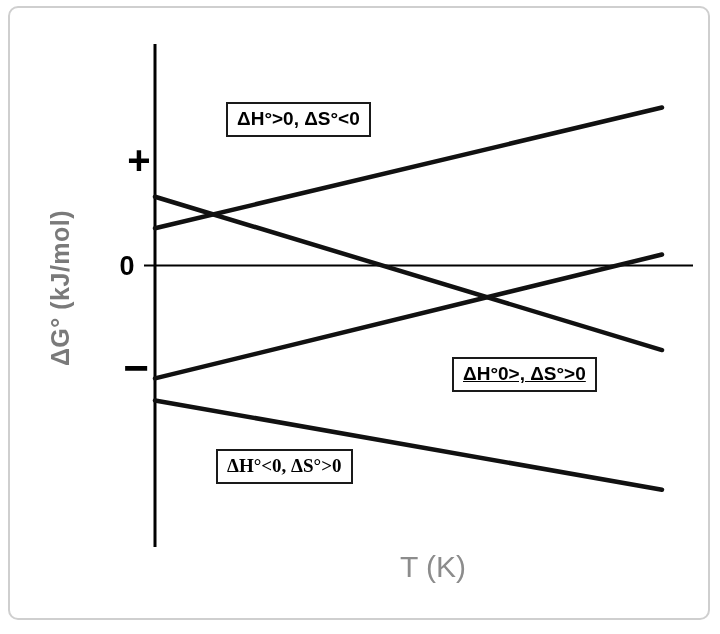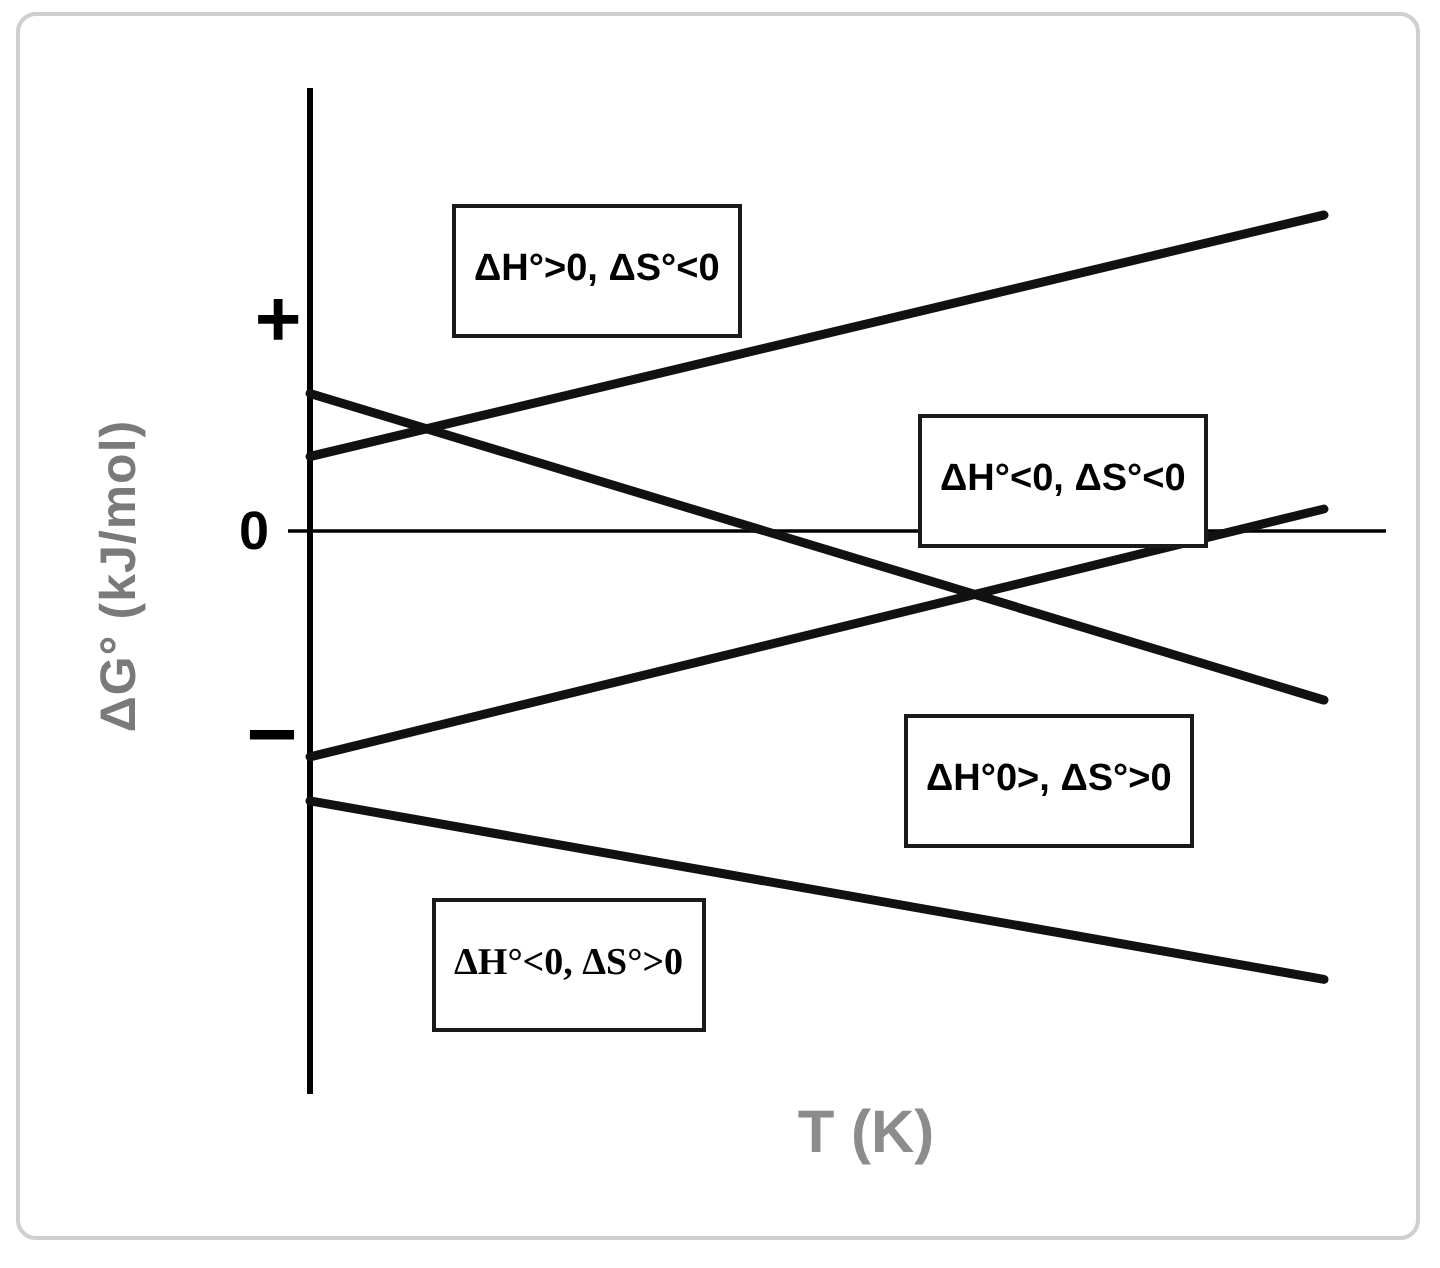--- a/index.html
+++ b/index.html
@@ -50,39 +50,39 @@
     font-weight: bold;
     letter-spacing: 0.5px;
   }
 
   .x-title {
     position: absolute;
     left: 433px; top: 567px;
     transform: translate(-50%, -50%);
     color: #8c8c8c;
     font-size: 30px;
-    font-weight: 700;
+    font-weight: 400;
     white-space: nowrap;
     text-align: center;
   }
 
   .annotation {
     position: absolute;
     background: #ffffff;
     border: 2px solid #1a1a1a;
-    padding: 20px 9px;
+    padding: 4px 9px;
     font-size: 19px;
     font-weight: bold;
     color: #000000;
     white-space: nowrap;
     line-height: 1.2;
   }
   .ann-1 { left: 226px; top: 102px; }
   .ann-2 { left: 459px; top: 207px; }
-  .ann-3 { left: 452px; top: 357px; }
+  .ann-3 { left: 452px; top: 357px; text-decoration: underline; }
   .ann-4 { left: 216px; top: 449px; font-family: Liberation Serif, serif; }
 </style>
 </head>
 <body>
 
 <div class="figure">
 
   <svg class="chart-canvas" width="720" height="634" viewBox="0 0 720 634">
     <line x1="155" y1="44" x2="155" y2="547" stroke="#000000" stroke-width="3"></line>
     <line x1="144" y1="265.5" x2="693" y2="265.5" stroke="#000000" stroke-width="1.8"></line>
@@ -94,20 +94,19 @@
       </g>
   </svg>
 
   <div class="y-title">ΔG° (kJ/mol)</div>
 
   <div class="tick tick-plus">+</div>
   <div class="tick tick-zero">0</div>
   <div class="tick tick-minus">−</div>
 
   <div class="annotation ann-1">ΔH°&gt;0, ΔS°&lt;0</div>
-  <div class="annotation ann-2">ΔH°&lt;0, ΔS°&lt;0</div>
   <div class="annotation ann-3">ΔH°0&gt;, ΔS°&gt;0</div>
   <div class="annotation ann-4">ΔH°&lt;0, ΔS°&gt;0</div>
 
   <div class="x-title">T (K)</div>
 
   <div class="figure-border" style="border-color: rgb(207, 207, 207);"></div>
 </div>
 
 </body></html>

